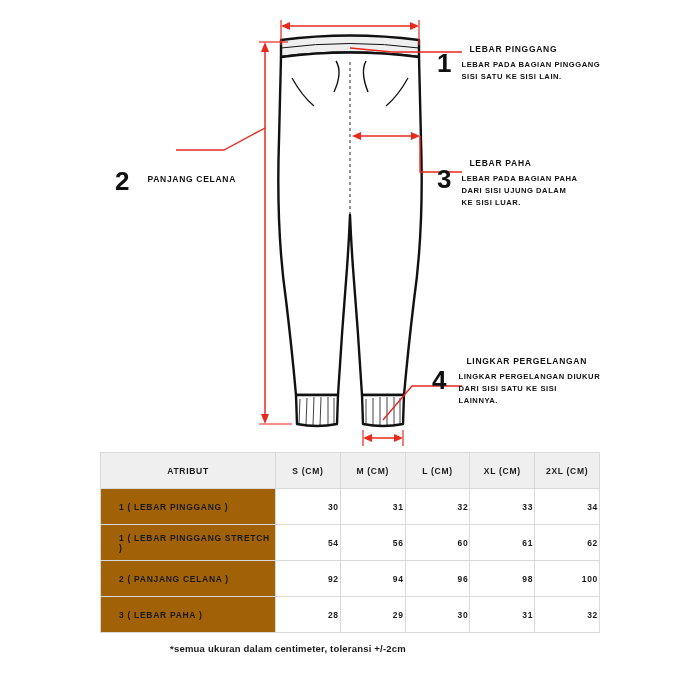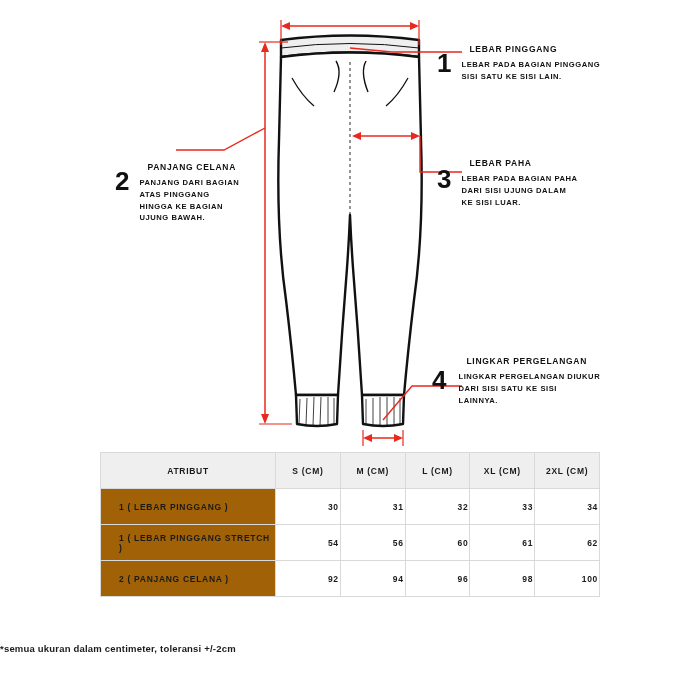--- a/index.html
+++ b/index.html
@@ -54,21 +54,21 @@
   }
 
   
   #callout-1 { left: 437px; top: 40px; display: flex; align-items: flex-start; }
   #callout-1 .num { margin-right: 10px; margin-top: 10px; }
   #callout-1 .texts { margin-top: 4px; }
 
   
   #callout-2 { left: 115px; top: 162px; display: flex; align-items: flex-start; }
   #callout-2 .num { margin-right: 10px; margin-top: 6px; }
-  #callout-2 .texts { margin-top: 0px; }
+  #callout-2 .texts { margin-top: 12px; }
 
   
   #callout-3 { left: 437px; top: 158px; display: flex; align-items: flex-start; }
   #callout-3 .num { margin-right: 10px; margin-top: 8px; }
   #callout-3 .texts { margin-top: 0px; }
 
   
   #callout-4 { left: 432px; top: 352px; display: flex; align-items: flex-start; }
   #callout-4 .num { margin-right: 12px; margin-top: 15px; }
   #callout-4 .texts { margin-top: 4px; }
@@ -108,20 +108,21 @@
   }
   table.size-table tbody td.val-cell {
     text-align: right;
     background: #ffffff;
   }
   .footnote {
     position: absolute;
     left: 0;
     top: 643px;
     width: 576px;
+    text-align: center;
     font-size: 9.5px;
     font-weight: bold;
     color: #1a1a1a;
     letter-spacing: 0.2px;
   }
 </style>
 </head>
 <body>
 
 <div id="stage">
@@ -209,24 +210,20 @@
       <div class="title">LEBAR PINGGANG</div>
       <div class="desc" style="white-space:pre-line">LEBAR PADA BAGIAN PINGGANG
 SISI SATU KE SISI LAIN.</div>
     </div>
   </div>
 
   <div class="callout" id="callout-2">
     <div class="num">2</div>
     <div class="texts">
       <div class="title">PANJANG CELANA</div>
-      <div class="desc" style="white-space:pre-line">PANJANG DARI BAGIAN
-ATAS PINGGANG
-HINGGA KE BAGIAN
-UJUNG BAWAH.</div>
     </div>
   </div>
 
   <div class="callout" id="callout-3">
     <div class="num">3</div>
     <div class="texts">
       <div class="title">LEBAR PAHA</div>
       <div class="desc" style="white-space:pre-line">LEBAR PADA BAGIAN PAHA
 DARI SISI UJUNG DALAM
 KE SISI LUAR.</div>
@@ -273,19 +270,27 @@
           <td class="val-cell">62</td>
         </tr>
         <tr>
           <td class="attr-cell">2 ( PANJANG CELANA )</td>
           <td class="val-cell">92</td>
           <td class="val-cell">94</td>
           <td class="val-cell">96</td>
           <td class="val-cell">98</td>
           <td class="val-cell">100</td>
         </tr>
+        <tr>
+          <td class="attr-cell">3 ( LEBAR PAHA )</td>
+          <td class="val-cell">28</td>
+          <td class="val-cell">29</td>
+          <td class="val-cell">30</td>
+          <td class="val-cell">31</td>
+          <td class="val-cell">32</td>
+        </tr>
       </tbody>
     </table>
   </div>
 
   <div class="footnote">*semua ukuran dalam centimeter, toleransi +/-2cm</div>
 
 </div>
 
 </body></html>

